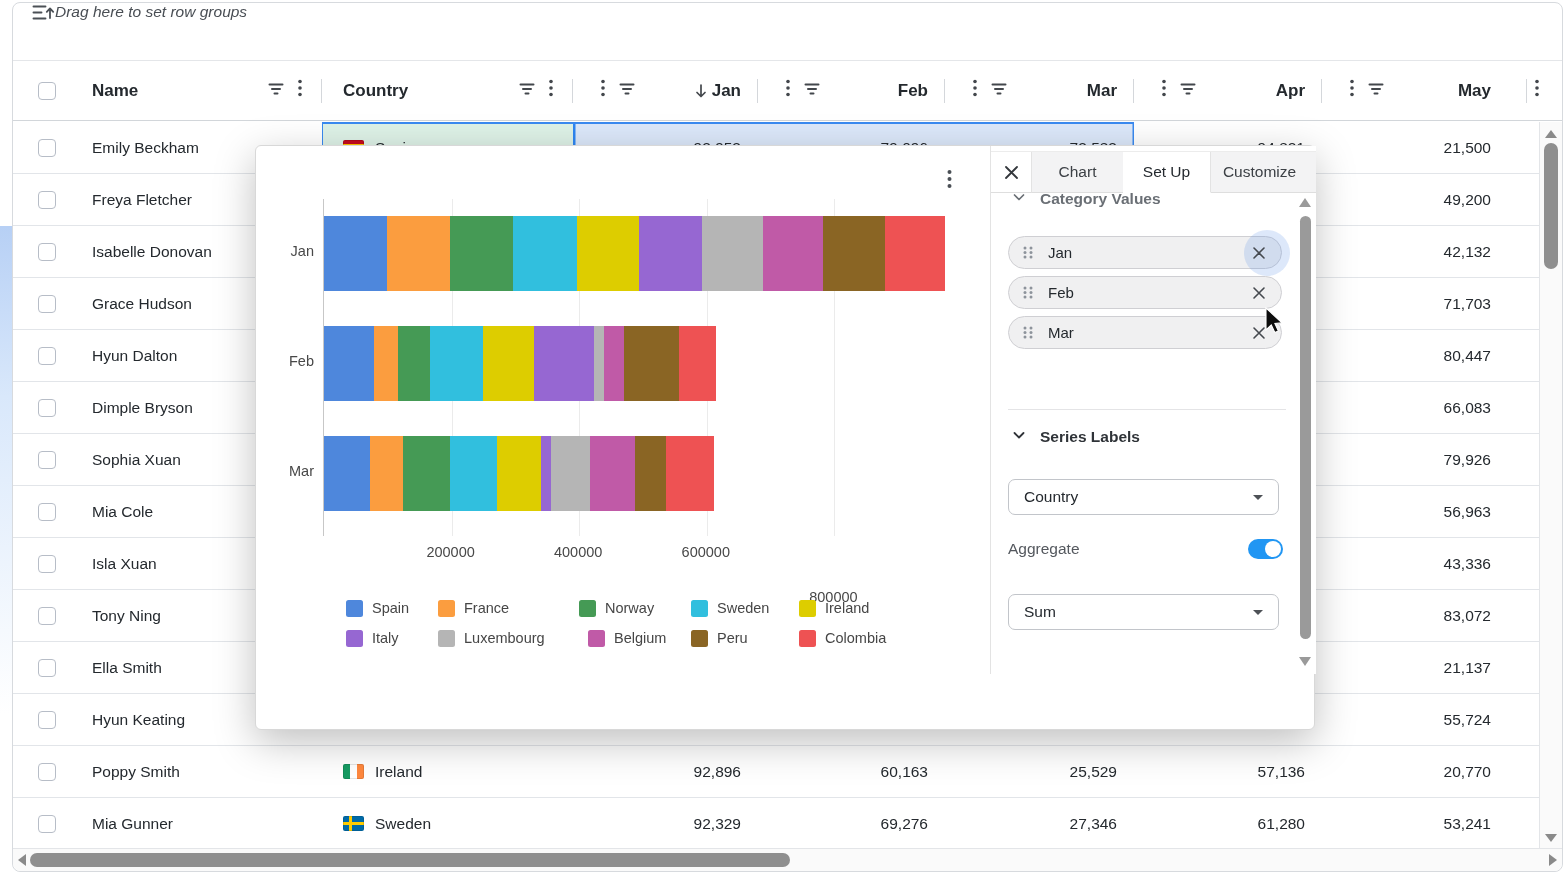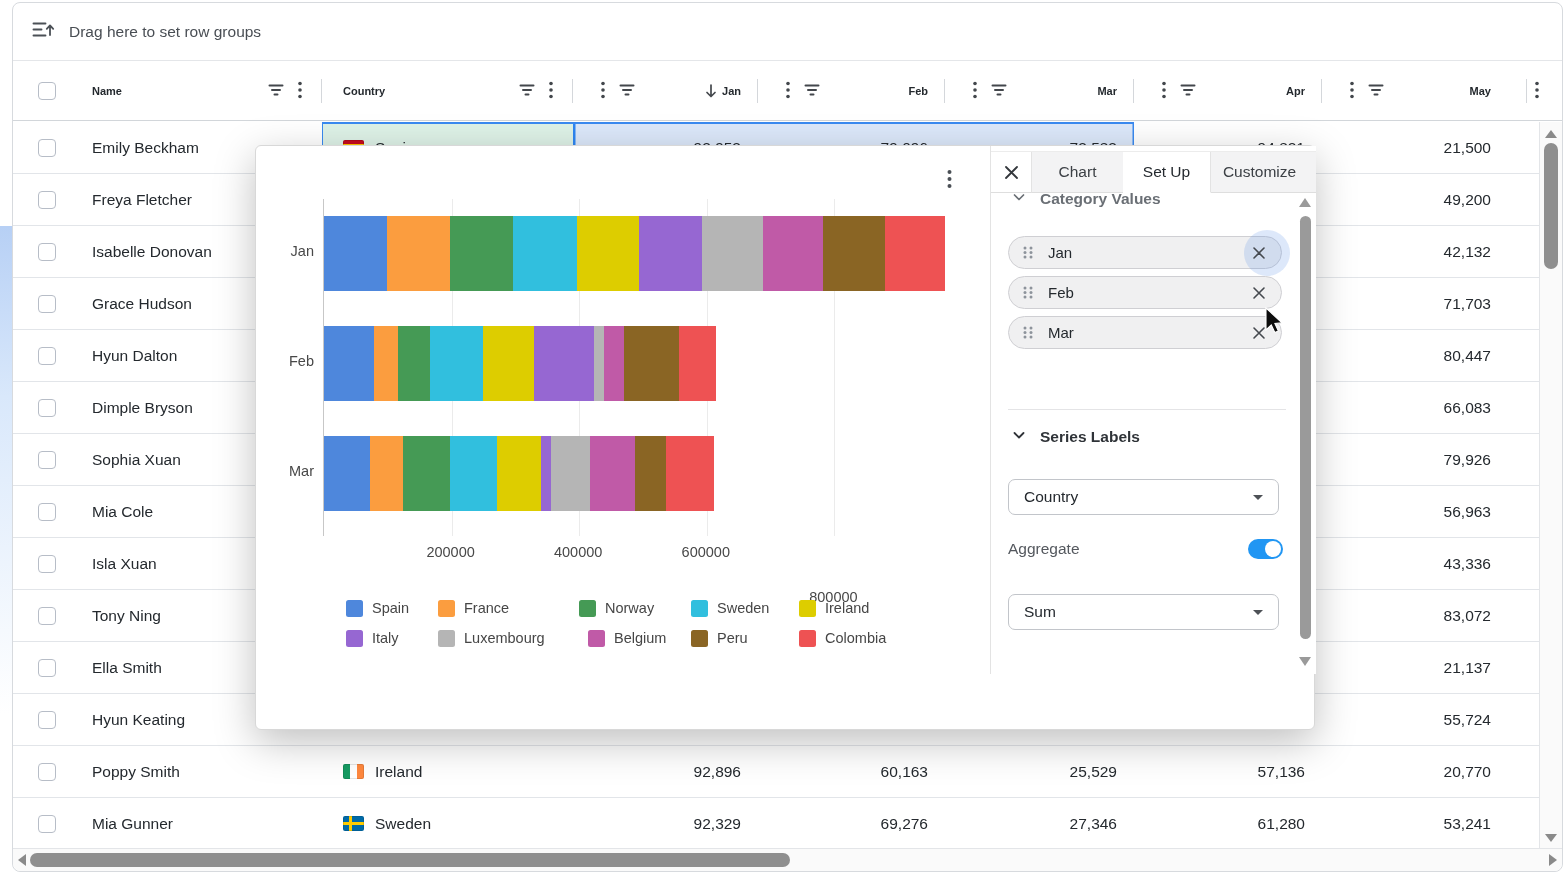--- a/index.html
+++ b/index.html
@@ -5,23 +5,23 @@
   html,body{margin:0;padding:0;background:#fff;}
   *{box-sizing:border-box;}
   .page{position:relative;width:1565px;height:875px;overflow:hidden;background:#fff;
         font-family:"Liberation Sans","DejaVu Sans",sans-serif;color:#24292e;-webkit-font-smoothing:antialiased;}
   .left-strip{position:absolute;left:0;top:226px;width:12px;height:488px;
         background:linear-gradient(180deg,#b7d0f5 0%,#d9e8fb 35%,rgba(244,249,255,0) 100%);}
 
   
   .grid{position:absolute;left:12px;top:2px;width:1551px;height:870px;background:#fff;
         border:1px solid #d7dade;border-radius:8px;}
-  .toolbar{height:58px;display:flex;align-items:center;gap:14px;padding-left:19px;
-        border-bottom:1px solid #e4e6e9;font-size:15.5px;color:#494e54;border-radius:8px 8px 0 0;}
-  .hdr{display:flex;height:60px;border-bottom:1px solid #d2d6da;align-items:center;font-size:11px;font-weight:700;color:#24292e;}
+  .toolbar{height:58px;display:flex;padding-left:19px;
+        border-bottom:1px solid #e4e6e9;font-size:15.5px;color:#494e54;border-radius:8px 8px 0 0;font-style:italic;}
+  .hdr{display:flex;height:60px;border-bottom:1px solid #d2d6da;align-items:center;font-size:17px;font-weight:700;color:#24292e;}
   .h{display:flex;align-items:center;height:100%;position:relative;}
   .hdiv{position:absolute;right:0;top:18px;height:24px;width:1px;background:#d4d7db;}
   .w-check{width:68px;justify-content:center;}
   .w-name{width:241px;padding-left:11px;}
   .w-country{width:251px;padding-left:21px;}
   .w-jan{width:185px;} .w-feb{width:187px;} .w-mar{width:189px;} .w-apr{width:188px;}
   .w-may{width:205px;} .w-extra{flex:1;}
   .h-text .sp{flex:1;}
   .h-num{justify-content:flex-end;padding-right:17px;}
   .h-num .icons{position:absolute;left:28px;display:flex;gap:14px;align-items:center;}

